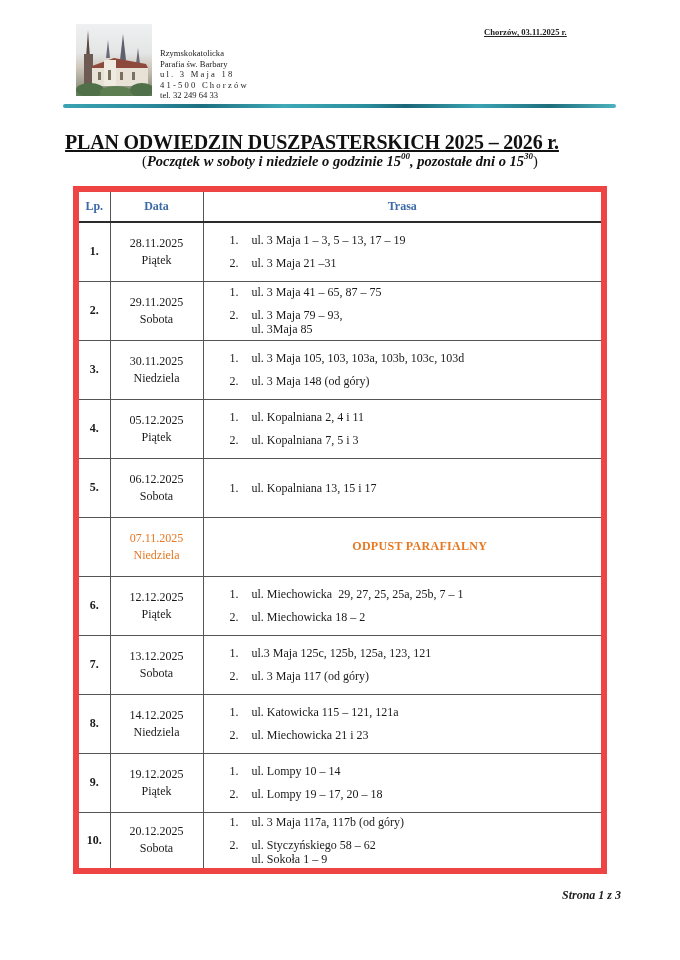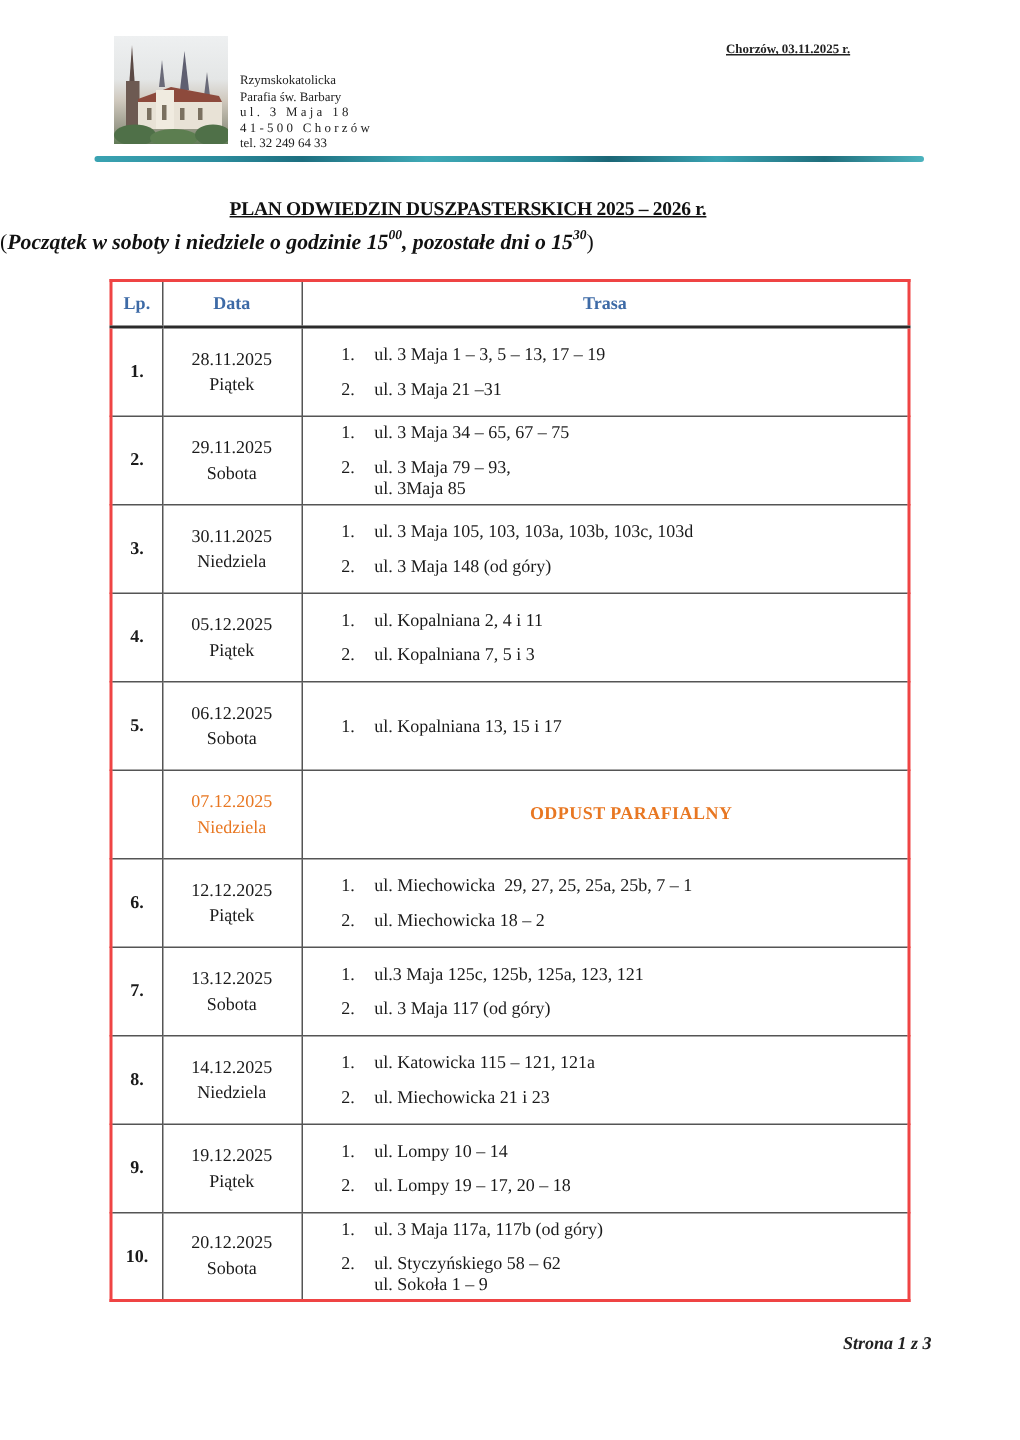--- a/index.html
+++ b/index.html
@@ -23,32 +23,32 @@
       position: absolute; left: 484px; top: 27px;
       font-size: 8.6px; font-weight: bold; white-space: nowrap; color: #222; text-decoration: underline;
     }
     .header-rule {
       position: absolute; left: 63px; top: 104px; width: 553px; height: 4px;
       background: linear-gradient(90deg, #3aa3b2 0%, #2b8b9c 15%, #1d6f80 25%, #3fa9b6 40%, #2a8d9c 55%, #1b6676 62%, #3aa3b2 75%, #1f6e7c 88%, #4cb3be 100%);
       border-radius: 2px;
     }
     .title {
       position: absolute; left: 0; width: 624px; top: 131px; text-align: center;
-      font-size: 13px; font-weight: bold; text-decoration: underline; color: #111;
+      font-size: 20px; font-weight: bold; text-decoration: underline; color: #111;
       letter-spacing: -0.2px;
     }
     .subtitle {
-      position: absolute; left: 0; width: 680px; top: 152px; text-align: left;
+      position: absolute; left: 0; width: 680px; top: 152px; text-align: center;
       font-size: 14.5px; color: #111;
     }
     .subtitle .it { font-style: italic; font-weight: bold; }
     .subtitle sup { font-size: 9px; position: relative; top: -1px; }
     table.plan {
       position: absolute; left: 73px; top: 186px; width: 534px;
-      border-collapse: collapse; border: 2px solid #ef4444;
+      border-collapse: collapse; border: 6px solid #ef4444;
       table-layout: fixed;
     }
     table.plan td, table.plan th {
       border: 1.5px solid #555;
     }
     th {
       height: 27px; font-size: 12px; font-weight: bold; color: #3d6aa6; text-align: center;
       border-bottom: 2px solid #2b2b2b !important;
     }
     td.lp { text-align: center; font-weight: bold; font-size: 12px; }
@@ -136,21 +136,21 @@
       </tr>
       <tr class="visit">
         <td class="lp">2.</td>
         <td class="date">
           <div>29.11.2025</div>
           <div>Sobota</div>
         </td>
         <td class="route">
           <div class="route-item">
             <span class="num">1.</span>
-            <span class="txt">ul. 3 Maja 34 – 65, 67 – 75</span>
+            <span class="txt">ul. 3 Maja 41 – 65, 87 – 75</span>
           </div>
           <div class="route-item">
             <span class="num">2.</span>
             <span class="txt">ul. 3 Maja 79 – 93,
 ul. 3Maja 85</span>
           </div>
         </td>
       </tr>
       <tr class="visit">
         <td class="lp">3.</td>
@@ -195,21 +195,21 @@
         <td class="route">
           <div class="route-item">
             <span class="num">1.</span>
             <span class="txt">ul. Kopalniana 13, 15 i 17</span>
           </div>
         </td>
       </tr>
       <tr class="visit special">
         <td class="lp"></td>
         <td class="date">
-          <div>07.12.2025</div>
+          <div>07.11.2025</div>
           <div>Niedziela</div>
         </td>
         <td class="special-note">ODPUST PARAFIALNY</td>
       </tr>
       <tr class="visit">
         <td class="lp">6.</td>
         <td class="date">
           <div>12.12.2025</div>
           <div>Piątek</div>
         </td>

